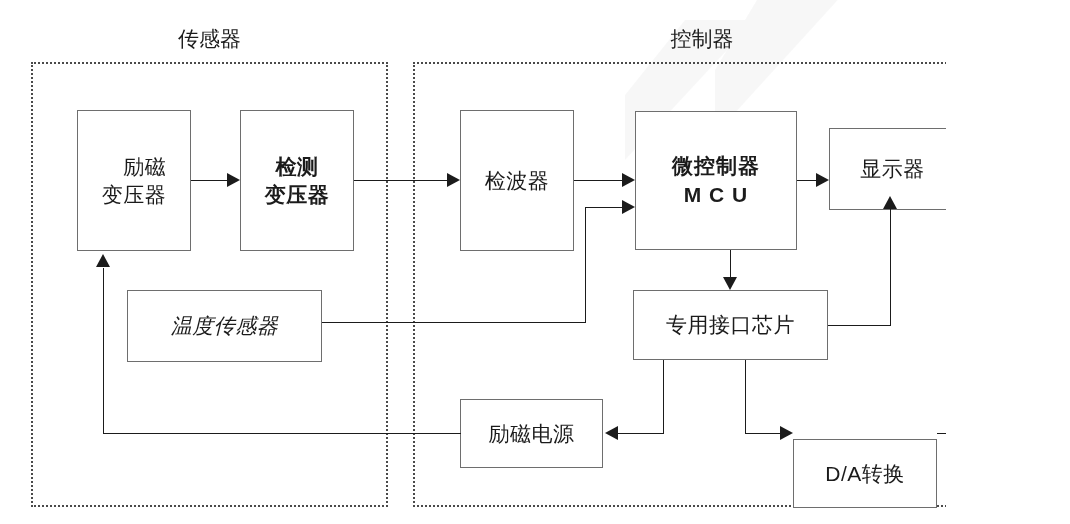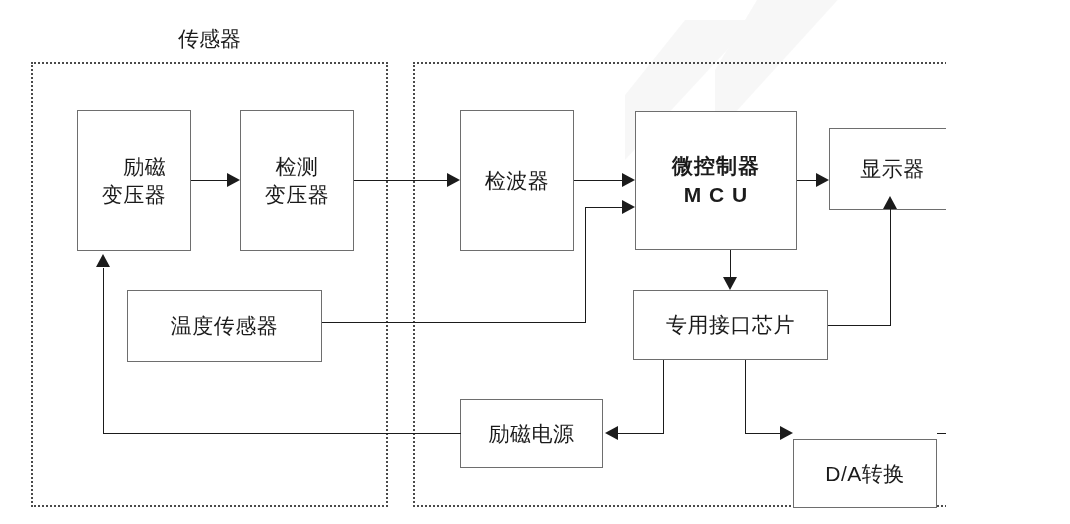--- a/index.html
+++ b/index.html
@@ -109,35 +109,36 @@
 
   <svg class="watermark" viewBox="0 0 330 250">
     <path d="M210 10 L300 10 L150 175 L150 110 Z" fill="#8a8a8a"></path>
     <path d="M120 60 L190 60 L60 200 L60 135 Z" fill="#8a8a8a"></path>
   </svg>
 
   <div class="group-frame" style="left:31px; top:62px; width:357px; height:445px;"></div>
   <div class="group-frame" style="left:413px; top:62px; width:578px; height:445px;"></div>
 
   <div class="group-title" style="left:31px; top:28px; width:357px;">传感器</div>
+  <div class="group-title" style="left:413px; top:28px; width:578px;">控制器</div>
 
   <div class="block" style="left:77px; top:110px; width:114px; height:141px;text-align:right;">励磁
 变压器</div>
 
-  <div class="block" style="left:240px; top:110px; width:114px; height:141px;">检测
+  <div class="block" style="left:240px; top:110px; width:114px; height:141px;font-weight:bold;">检测
 变压器</div>
 
   <div class="block" style="left:460px; top:110px; width:114px; height:141px;">检波器</div>
 
   <div class="block mcu" style="left:635px; top:111px; width:162px; height:139px;">微控制器
 M C U</div>
 
   <div class="block" style="left:829px; top:128px; width:127px; height:82px;">显示器</div>
 
-  <div class="block" style="left:127px; top:290px; width:195px; height:72px;">温度传感器</div>
+  <div class="block" style="left:127px; top:290px; width:195px; height:72px;font-style:italic;">温度传感器</div>
 
   <div class="block" style="left:633px; top:290px; width:195px; height:70px;">专用接口芯片</div>
 
   <div class="block" style="left:460px; top:399px; width:143px; height:69px;">励磁电源</div>
 
   <div class="block" style="left:793px; top:419px; width:144px; height:69px;margin-top:20px;">D/A转换</div>
 
   <div class="free-label" style="left:997px; top:423px;">输出</div>
 
   <div class="hline" style="left:191px; top:180px; width:36px;"></div>

